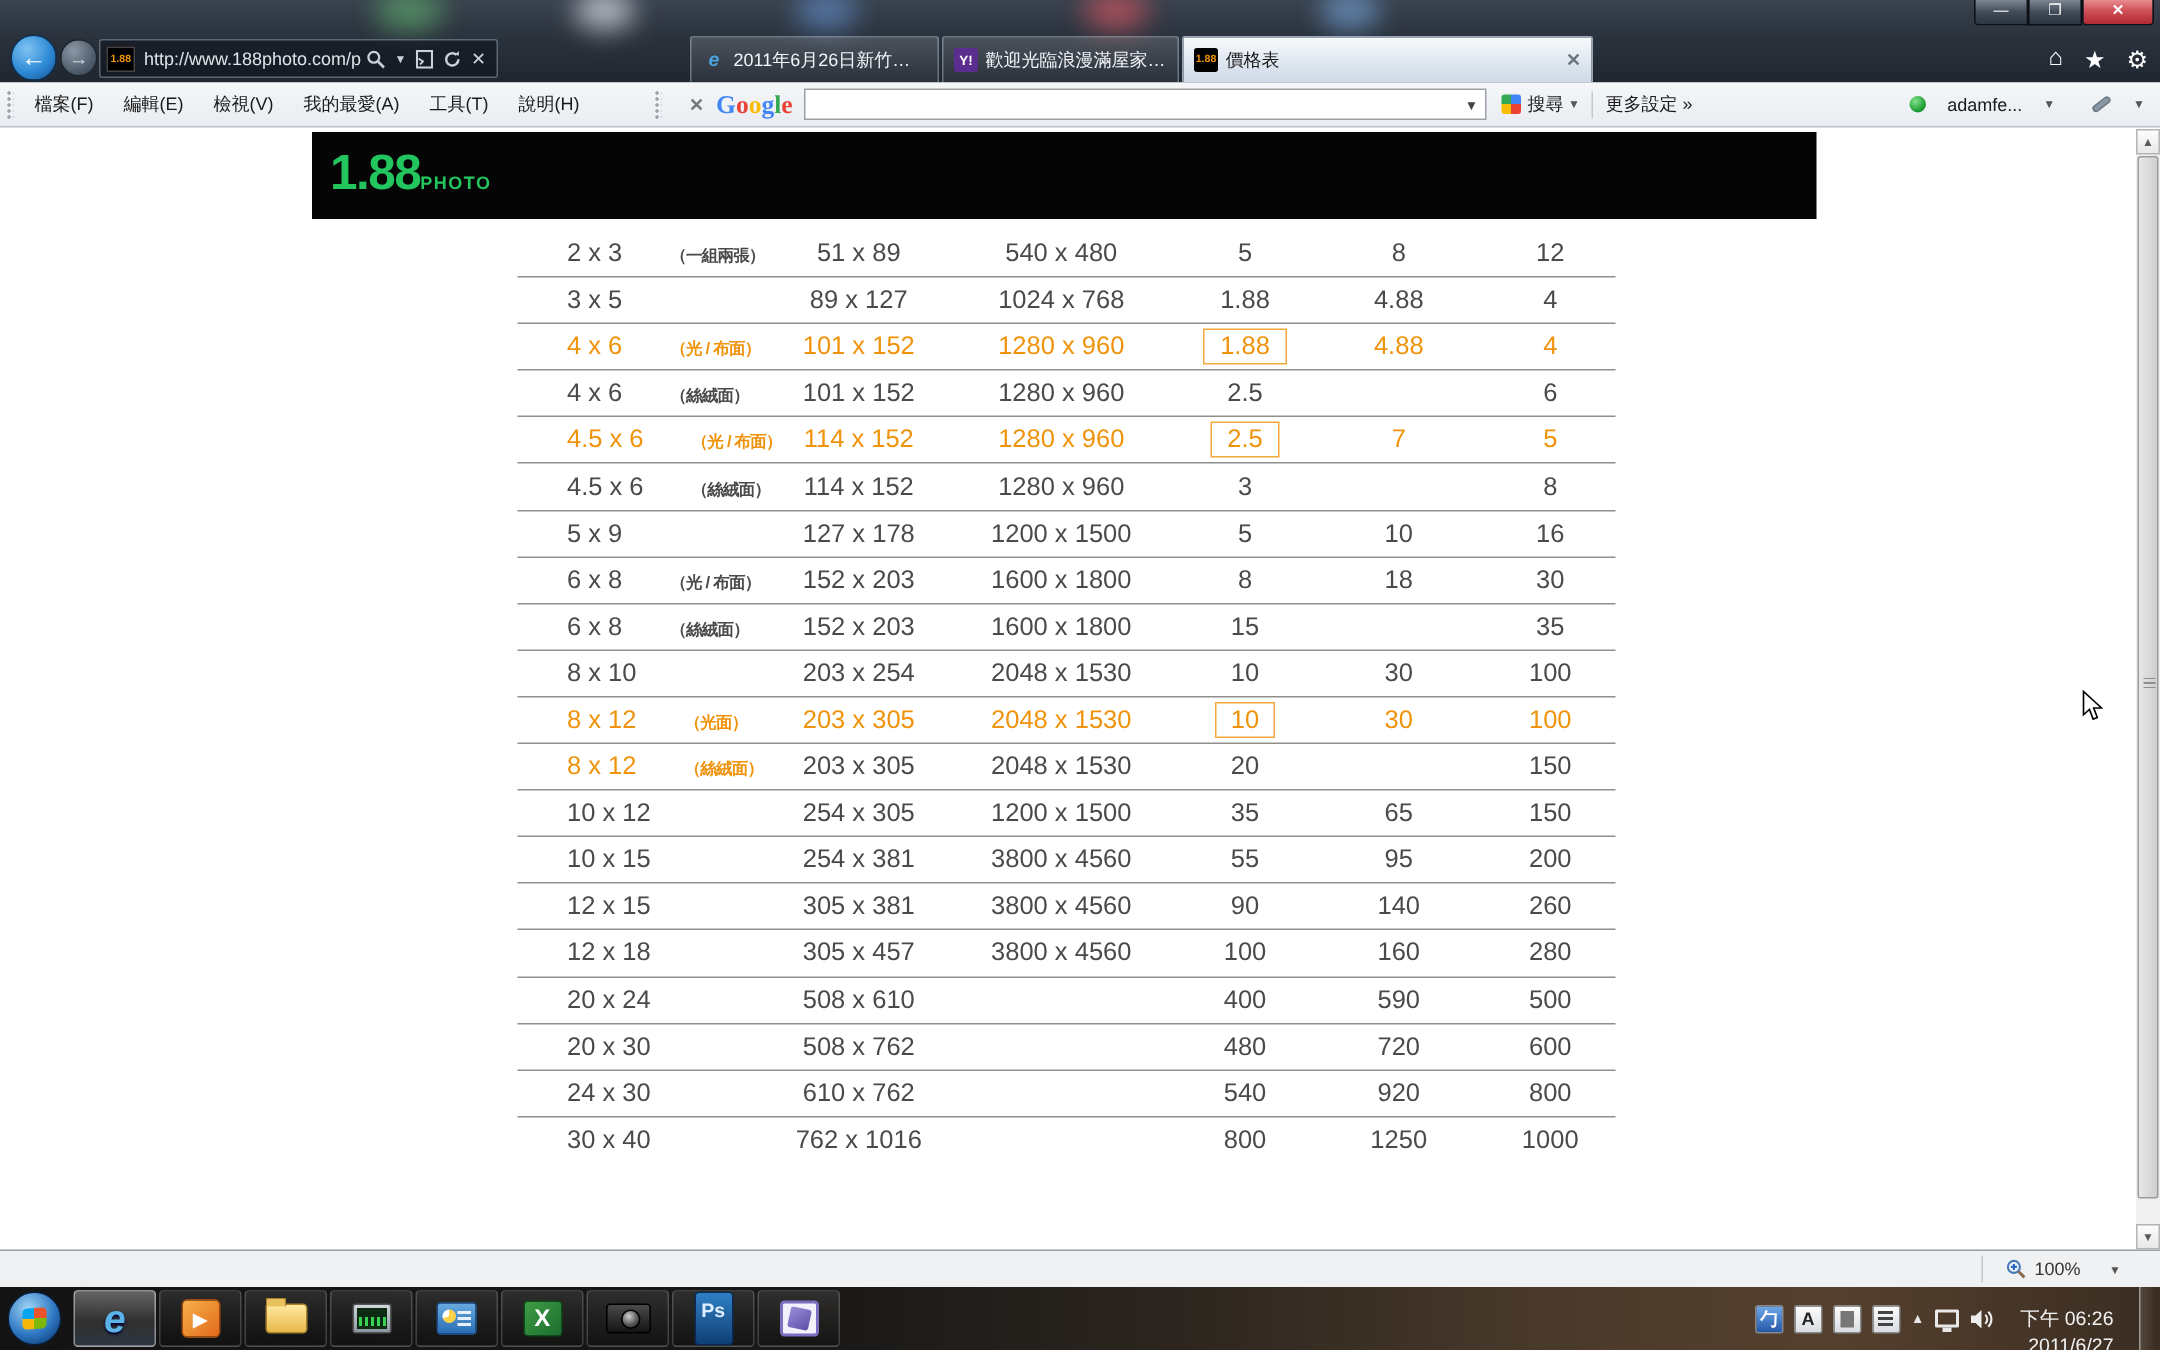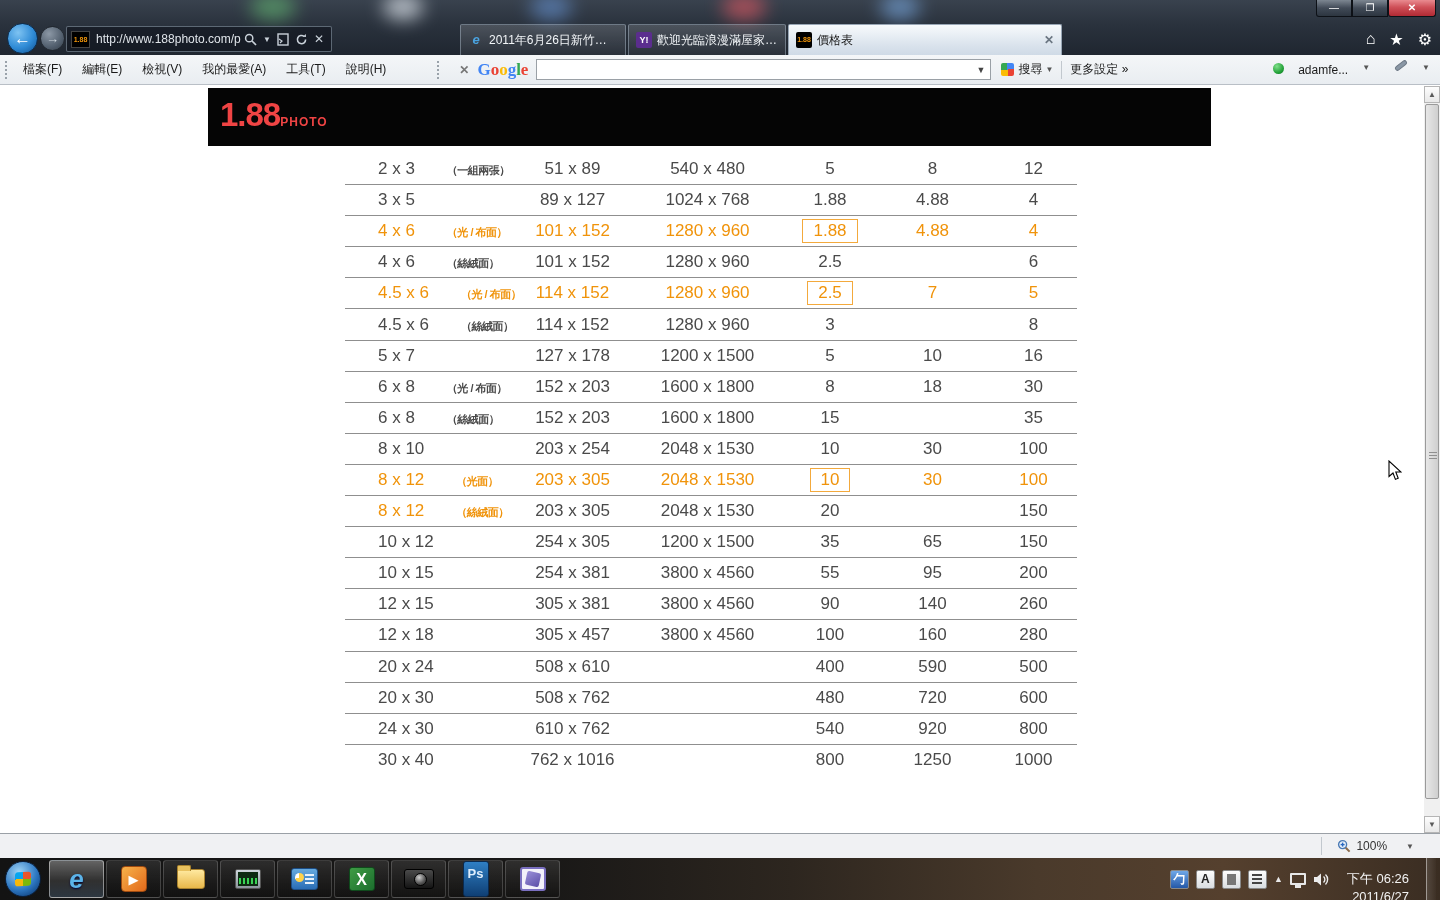--- a/index.html
+++ b/index.html
@@ -60,32 +60,32 @@
     background-image:radial-gradient(circle,#9aa2aa 1px,transparent 1.2px); background-size:4px 4px; }
   .menu-item { padding:4px 10px; }
   #gbar-close { color:#777; font-weight:bold; padding:0 8px 0 14px; font-size:12px; }
   #glogo { font-family:"Liberation Serif", serif; font-size:17px; font-weight:bold; padding-right:8px; }
   #gsearch { width:455px; height:21px; background:#fff; border:1px solid #9aa0a6;
     display:flex; align-items:center; justify-content:flex-end; }
   #gsearch .drop { color:#444; font-size:9px; padding:0 5px; }
   .gsq { display:inline-block; width:13px; height:13px; margin:0 4px 0 10px;
     background:conic-gradient(#4285f4 0 25%, #ea4335 0 50%, #fbbc05 0 75%, #34a853 0); border-radius:2px; }
   .vsep { width:1px; height:18px; background:#c2c8ce; margin:0 8px; }
-  #toolbar-right { margin-left:auto; display:flex; align-items:flex-start; padding-right:10px; gap:14px; }
+  #toolbar-right { margin-left:auto; display:flex; align-items:center; padding-right:10px; gap:14px; }
   .green-dot { width:11px; height:11px; border-radius:50%;
     background:radial-gradient(circle at 35% 30%,#7fe08a,#1f9e35 65%,#0d6b1e); }
   .drop-sm { font-size:8px; color:#555; }
   .wrench { display:inline-block; width:14px; height:5px; background:#8a97a5; border-radius:3px;
     transform:rotate(-38deg); border:1px solid #6b7683; }
 
   
   #content { top:86px; left:0; width:1424px; height:747px; background:#fff; }
 
   #black-header { position:absolute; left:208px; top:2px; width:1003px; height:58px; background:#050505; }
-  #logo { position:absolute; left:12px; top:8px; color:#ef4444; }
+  #logo { position:absolute; left:12px; top:8px; color:#22c55e; }
   #logo .n188 { font-size:33px; font-weight:bold; letter-spacing:-1px; }
   #logo .photo { font-size:12px; font-weight:bold; letter-spacing:1px; }
 
   .cols { display:grid; grid-template-columns:170px 115px 155px 90px 115px 87px; }
   #head-cols { position:absolute; left:137px; top:0; height:58px; width:732px; align-items:center; }
   #head-cols .hc { color:#fff; font-size:17px; text-align:center; }
   #head-cols .hc:first-child { text-align:left; padding-left:33px; }
 
   #table { position:absolute; left:345px; top:68px; width:732px; }
   .trow { height:31.1px; align-items:center; font-size:17px; color:#4a4a4a;
@@ -329,21 +329,21 @@
       <div class="trow cols">
         <div class="c-size"><span class="sz">4.5 x 6</span><span class="note">（絲絨面）</span></div>
         <div class="c-mm">114 x 152</div>
         <div class="c-px">1280 x 960</div>
         <div class="c-member"><span class="mv">3</span></div>
         <div class="c-lam"></div>
         <div class="c-mkt">8</div>
       </div>
 
       <div class="trow cols">
-        <div class="c-size"><span class="sz">5 x 7</span><span class="note"></span></div>
+        <div class="c-size"><span class="sz">5 x 9</span><span class="note"></span></div>
         <div class="c-mm">127 x 178</div>
         <div class="c-px">1200 x 1500</div>
         <div class="c-member"><span class="mv">5</span></div>
         <div class="c-lam">10</div>
         <div class="c-mkt">16</div>
       </div>
 
       <div class="trow cols">
         <div class="c-size"><span class="sz">6 x 8</span><span class="note">（光 / 布面）</span></div>
         <div class="c-mm">152 x 203</div>

